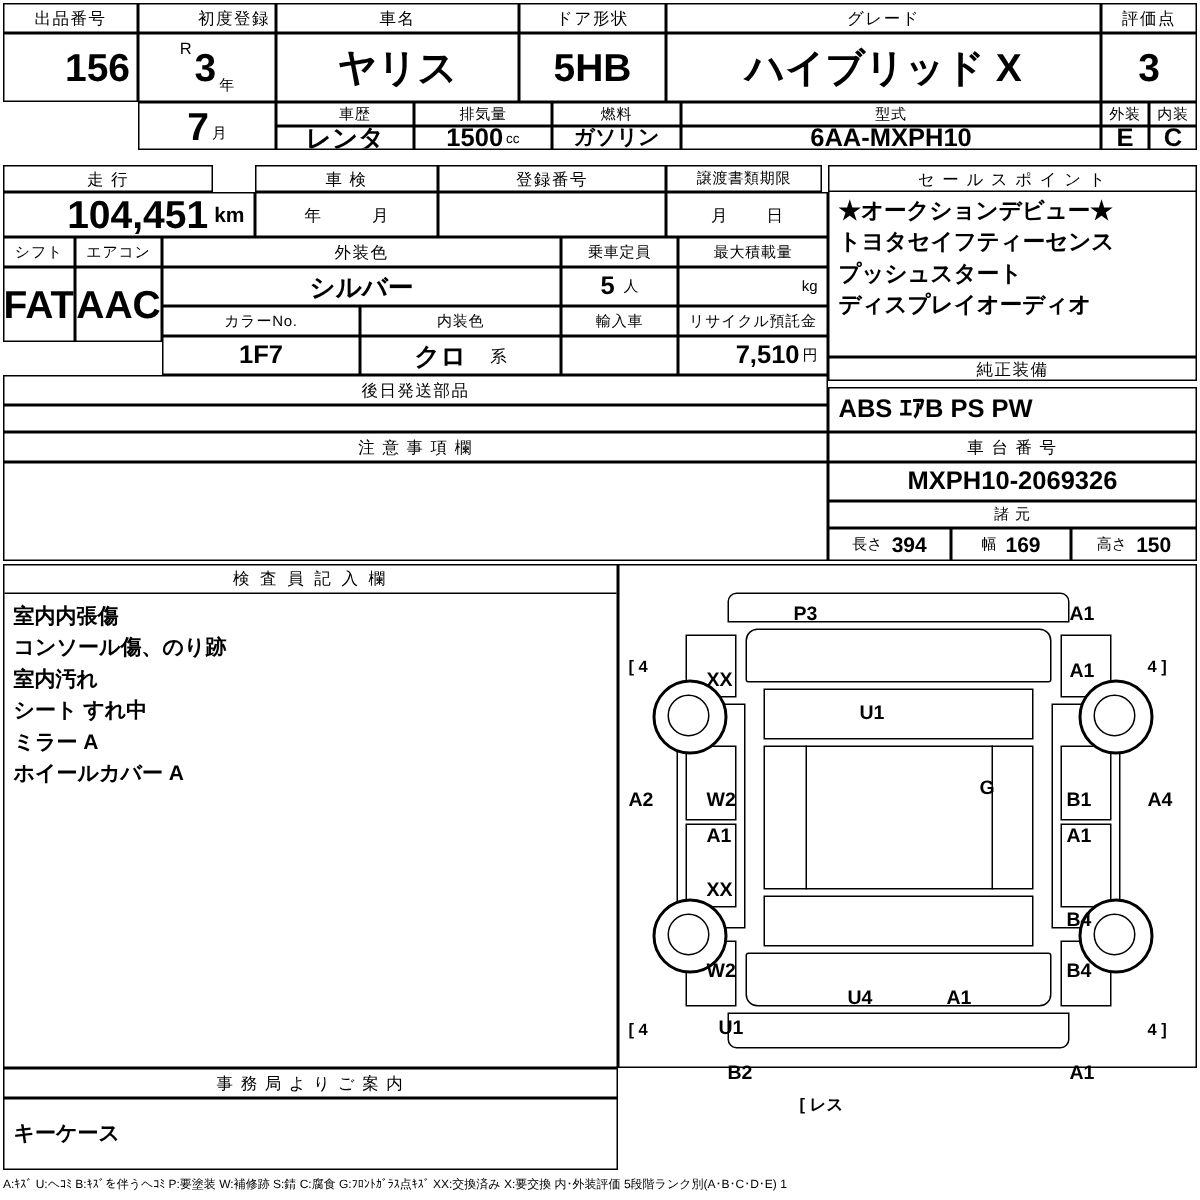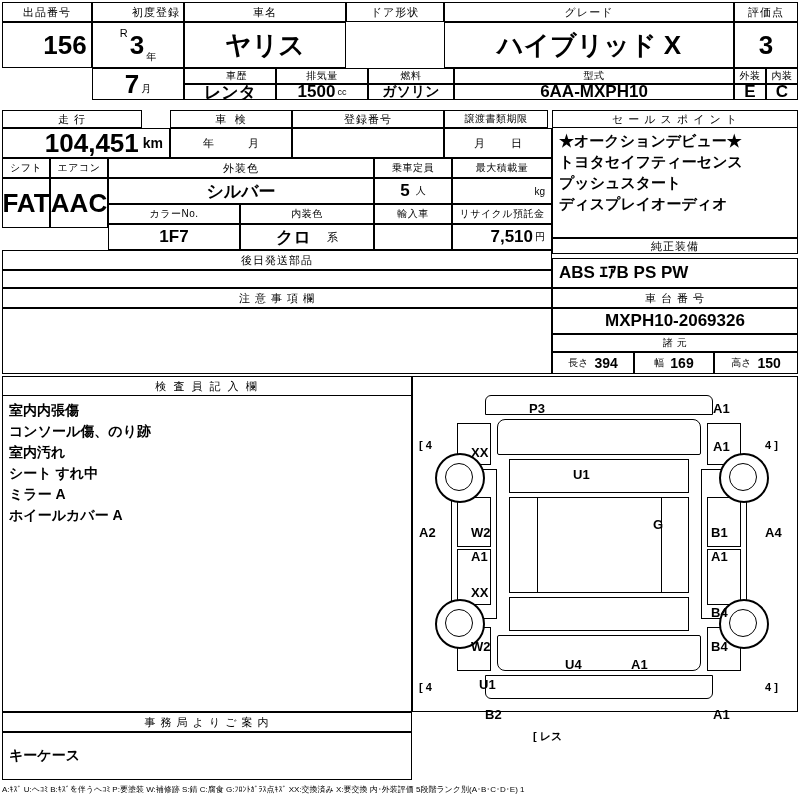--- a/index.html
+++ b/index.html
@@ -148,20 +148,21 @@
   <div class="cell" style="left:92px;top:22px;width:92px;height:46px;">
     <span style="font-size:11px;align-self:flex-start;padding-top:4px;padding-right:2px;">R</span>
     <span class="val-lg">3</span>
     <span class="unit">年</span>
   </div>
 
   <div class="cell lbl" style="left:184px;top:2px;width:162px;height:20px;">車名</div>
   <div class="cell val-lg" style="left:184px;top:22px;width:162px;height:46px;">ヤリス</div>
 
   <div class="cell lbl" style="left:346px;top:2px;width:98px;height:20px;">ドア形状</div>
+  <div class="cell val-lg" style="left:346px;top:22px;width:98px;height:46px;">5HB</div>
 
   <div class="cell lbl" style="left:444px;top:2px;width:290px;height:20px;">グレード</div>
   <div class="cell val-lg" style="left:444px;top:22px;width:290px;height:46px;">ハイブリッド X</div>
 
   <div class="cell lbl" style="left:734px;top:2px;width:64px;height:20px;">評価点</div>
   <div class="cell val-lg" style="left:734px;top:22px;width:64px;height:46px;">3</div>
 
   <div class="cell" style="left:92px;top:68px;width:92px;height:32px;">
     <span class="val-lg">7</span>
     <span class="unit">月</span>
@@ -186,21 +187,21 @@
   <div class="cell val-md" style="left:734px;top:84px;width:32px;height:16px;">E</div>
   <div class="cell lbl-sm" style="left:766px;top:68px;width:32px;height:16px;">内装</div>
   <div class="cell val-md" style="left:766px;top:84px;width:32px;height:16px;">C</div>
 
   <div class="cell lbl" style="left:2px;top:110px;width:140px;height:18px;">走 行</div>
   <div class="cell right" style="left:2px;top:128px;width:168px;height:30px;">
     <span class="val-lg">104,451</span>
     <span style="font-size:14px;font-weight:bold;margin-left:4px;">km</span>
   </div>
 
-  <div class="cell lbl" style="left:170px;top:110px;width:122px;height:18px;font-family:Liberation Mono, monospace;">車 検</div>
+  <div class="cell lbl" style="left:170px;top:110px;width:122px;height:18px;">車 検</div>
   <div class="cell" style="left:170px;top:128px;width:122px;height:30px;">
     <span style="font-size:11px;">年</span>
     <span style="display:inline-block;width:34px;"></span>
     <span style="font-size:11px;">月</span>
   </div>
 
   <div class="cell lbl" style="left:292px;top:110px;width:152px;height:18px;">登録番号</div>
   <div class="cell" style="left:292px;top:128px;width:152px;height:30px;"></div>
 
   <div class="cell lbl-sm" style="left:444px;top:110px;width:104px;height:18px;">譲渡書類期限</div>

